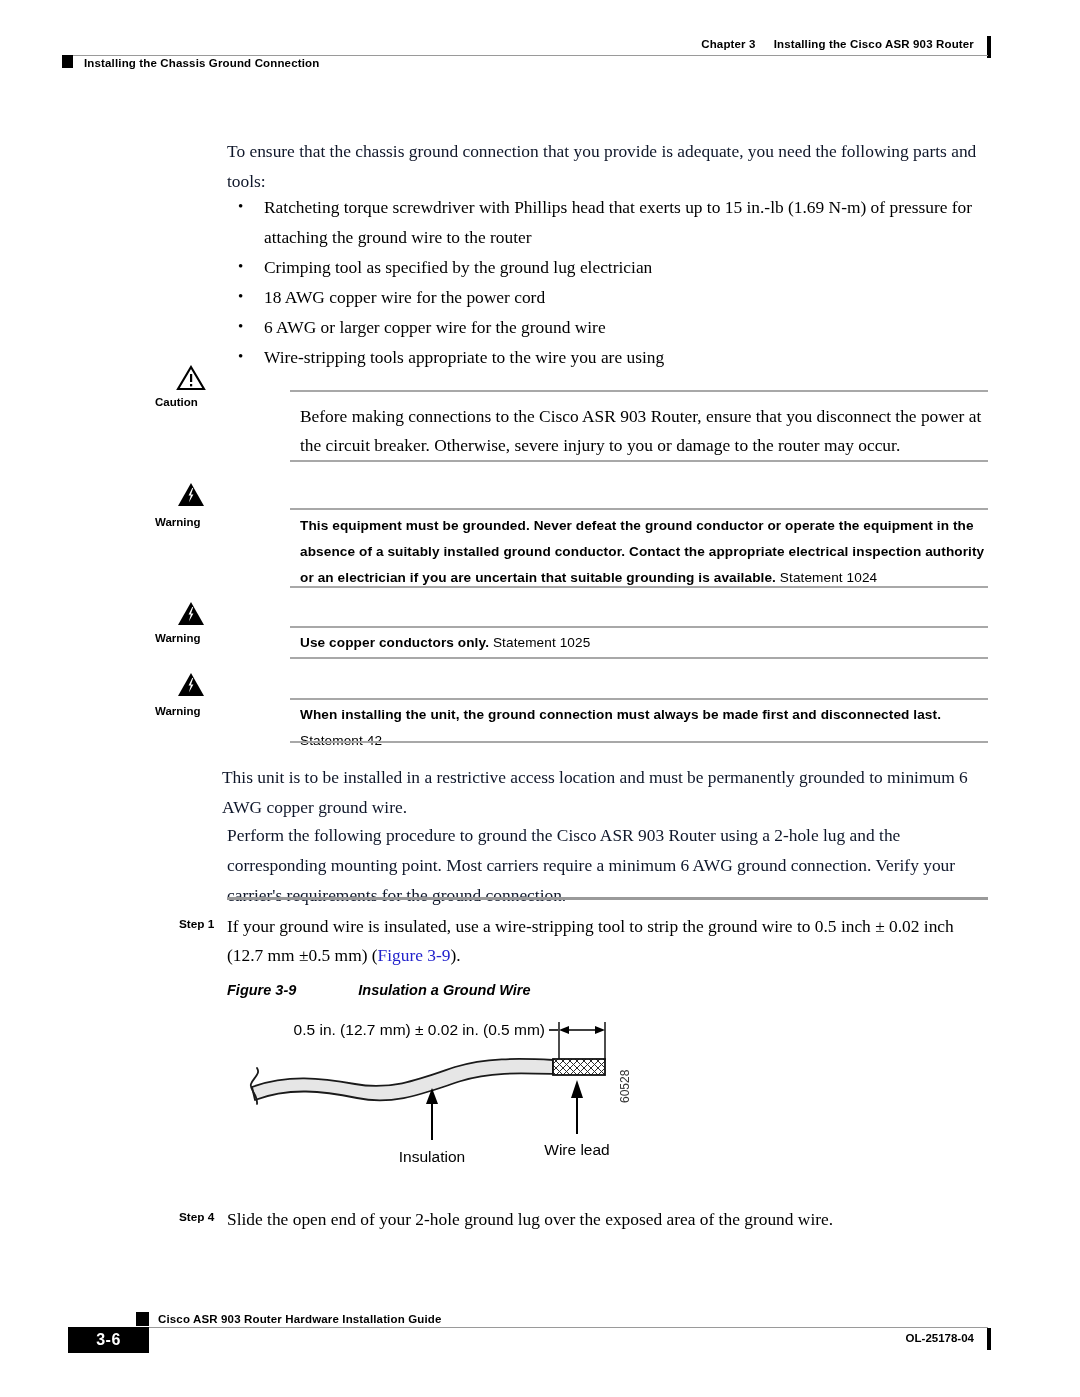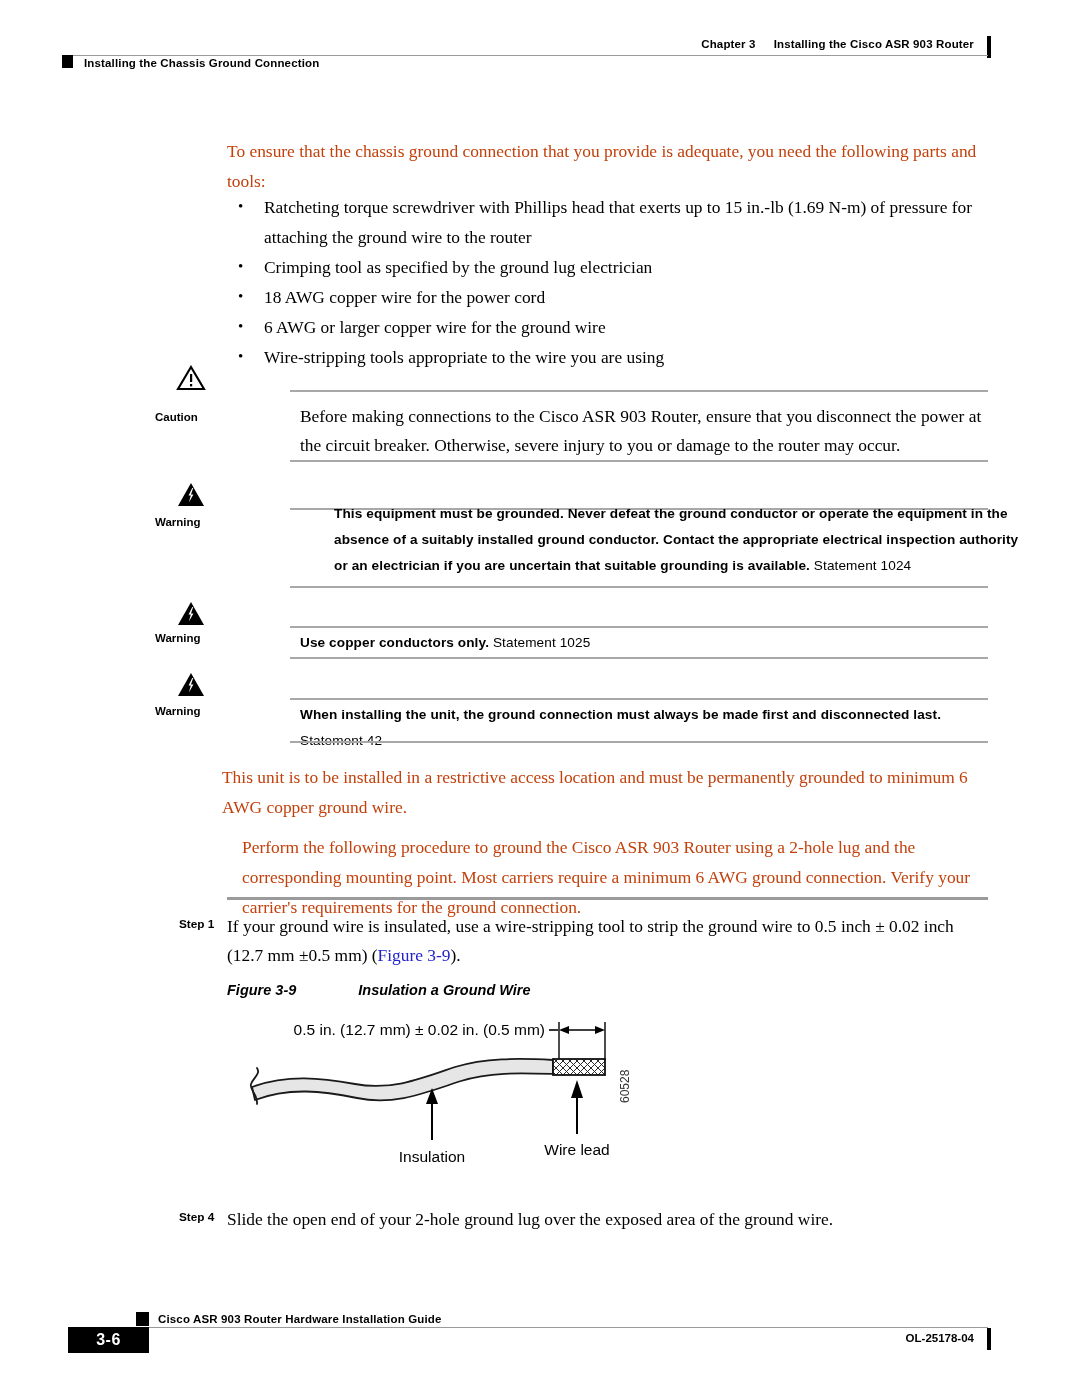--- a/index.html
+++ b/index.html
@@ -69,21 +69,21 @@
     letter-spacing: 0.15px;
     white-space: nowrap;
   }
 
   
   .body-text {
     position: absolute;
     font-family: "Liberation Serif", serif;
     font-size: 17.4px;
     line-height: 30px;
-    color: #c2410c;
+    color: #0f172a;
   }
   .intro-para {
     left: 227px;
     top: 136px;
     width: 765px;
   }
   .bullet-list {
     position: absolute;
     left: 227px;
     top: 192px;
@@ -297,36 +297,36 @@
 </div>
 
 <div class="admon" style="top:365px; height:110px;">
   <div class="icon-wrap" style="top:0px;">
     <svg class="caution-icon" width="30" height="26" viewBox="0 0 30 26" style="margin:0 auto;">
       <polygon points="15,2 28,24 2,24" fill="none" stroke="#000" stroke-width="2.1"></polygon>
       <rect x="14" y="9" width="2.2" height="8" fill="#000"></rect>
       <rect x="14" y="19" width="2.2" height="2.4" fill="#000"></rect>
     </svg>
   </div>
-  <div class="admon-label" style="top:31px;margin-top:15px;">Caution</div>
+  <div class="admon-label" style="top:31px;">Caution</div>
   <div class="rule-top" style="top:25px;"></div>
   <div class="admon-body" style="top:37px;">Before making connections to the Cisco ASR 903 Router, ensure that you disconnect the power at the circuit breaker. Otherwise, severe injury to you or damage to the router may occur.</div>
   <div class="rule-bot" style="top:95px;"></div>
 </div>
 
 <div class="admon" style="top:482px; height:112px;">
   <div class="icon-wrap" style="top:0px;">
     <svg class="warning-icon" width="28" height="26" viewBox="0 0 28 26" style="margin:0 auto;">
       <polygon points="14,1 27,24 1,24" fill="#000"></polygon>
       <polygon points="15.2,6 11.6,13.6 13.8,13.6 11.9,20.5 16.4,12.6 14,12.6 16.2,6" fill="#fff"></polygon>
     </svg>
   </div>
   <div class="admon-label" style="top:34px;">Warning</div>
   <div class="rule-top" style="top:26px;"></div>
-  <div class="admon-body warn-body" style="top:19px;margin-left:34px;"><span>This equipment must be grounded. Never defeat the ground conductor or operate the equipment in the absence of a suitably installed ground conductor. Contact the appropriate electrical inspection authority or an electrician if you are uncertain that suitable grounding is available.</span> <span class="stmt">Statement 1024</span></div>
+  <div class="admon-body warn-body" style="top:31px;"><span>This equipment must be grounded. Never defeat the ground conductor or operate the equipment in the absence of a suitably installed ground conductor. Contact the appropriate electrical inspection authority or an electrician if you are uncertain that suitable grounding is available.</span> <span class="stmt">Statement 1024</span></div>
   <div class="rule-bot" style="top:104px;"></div>
 </div>
 
 <div class="admon" style="top:601px; height:64px;">
   <div class="icon-wrap" style="top:0px;">
     <svg class="warning-icon" width="28" height="26" viewBox="0 0 28 26" style="margin:0 auto;">
       <polygon points="14,1 27,24 1,24" fill="#000"></polygon>
       <polygon points="15.2,6 11.6,13.6 13.8,13.6 11.9,20.5 16.4,12.6 14,12.6 16.2,6" fill="#fff"></polygon>
     </svg>
   </div>
@@ -343,21 +343,21 @@
       <polygon points="15.2,6 11.6,13.6 13.8,13.6 11.9,20.5 16.4,12.6 14,12.6 16.2,6" fill="#fff"></polygon>
     </svg>
   </div>
   <div class="admon-label" style="top:33px;">Warning</div>
   <div class="rule-top" style="top:26px;"></div>
   <div class="admon-body warn-body" style="top:30px;"><span>When installing the unit, the ground connection must always be made first and disconnected last.</span> <span class="stmt">Statement 42</span></div>
   <div class="rule-bot" style="top:69px;"></div>
 </div>
 
 <div class="body-text" style="left:222px; top:762px; width:765px;">This unit is to be installed in a restrictive access location and must be permanently grounded to minimum 6 AWG copper ground wire.</div>
-<div class="body-text" style="left:242px; top:820px; width:765px;margin-top:12px;">Perform the following procedure to ground the Cisco ASR 903 Router using a 2-hole lug and the corresponding mounting point. Most carriers require a minimum 6 AWG ground connection. Verify your carrier's requirements for the ground connection.</div>
+<div class="body-text" style="left:227px; top:820px; width:765px;">Perform the following procedure to ground the Cisco ASR 903 Router using a 2-hole lug and the corresponding mounting point. Most carriers require a minimum 6 AWG ground connection. Verify your carrier's requirements for the ground connection.</div>
 
 <div class="step-rule" style="top:897px;"></div>
 <div class="step-label" style="top:917px;">Step 1</div>
 <div class="step-body" style="top:912px;"><span>If your ground wire is insulated, use a wire-stripping tool to strip the ground wire to 0.5 inch ± 0.02 inch (12.7 mm ±0.5 mm) (</span><span class="xref">Figure 3-9</span><span>).</span></div>
 
 <div class="fig-caption">
   <span>Figure 3-9</span><span class="fig-title">Insulation a Ground Wire</span>
 </div>
 
 <div class="figure-area">

